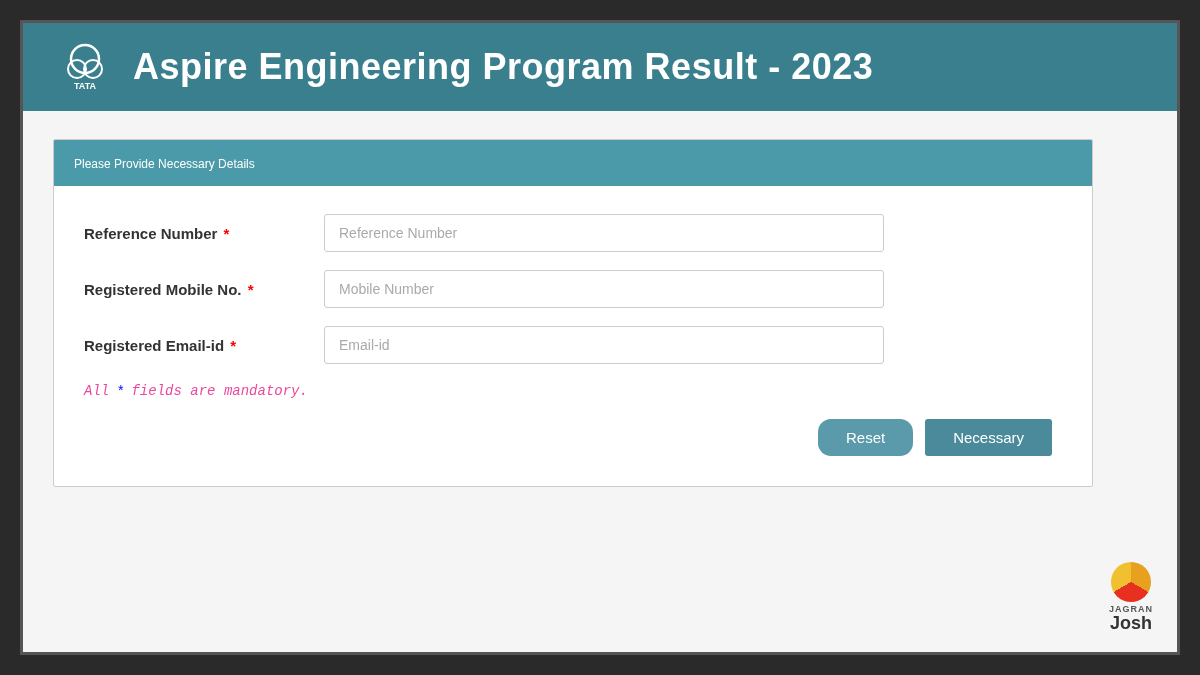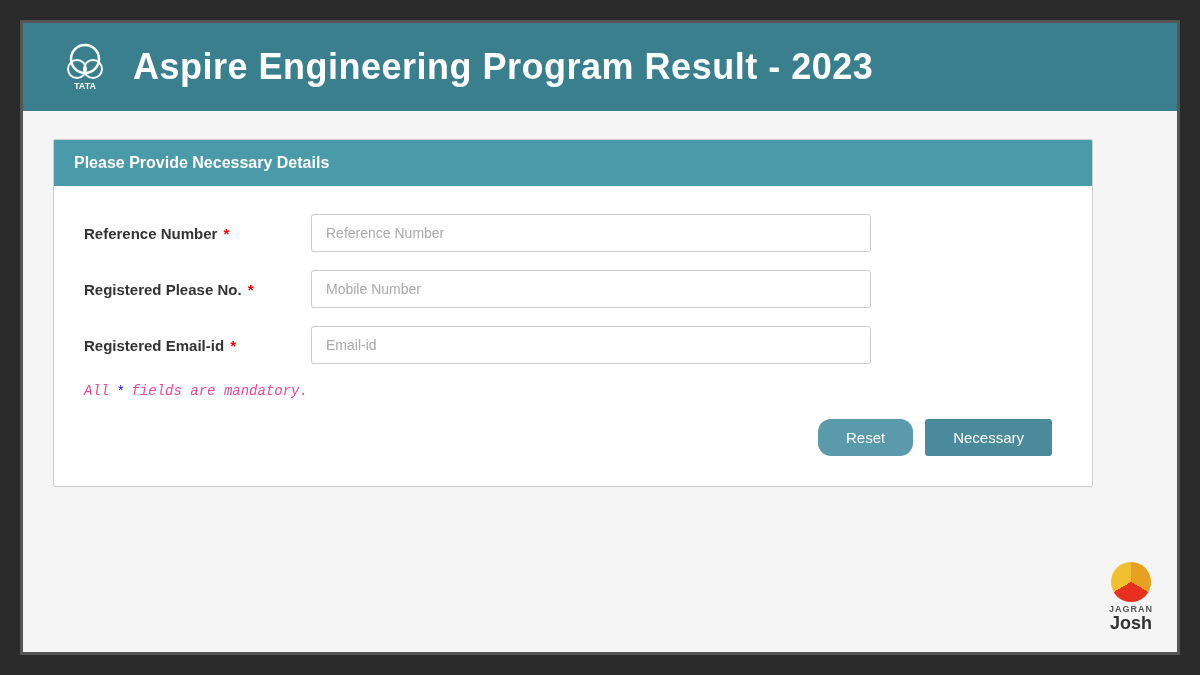--- a/index.html
+++ b/index.html
@@ -68,33 +68,33 @@
       max-width: 1040px;
     }
 
     .form-card-header {
       background: #4a9aaa;
       padding: 14px 20px;
     }
 
     .form-card-header-title {
       color: white;
-      font-size: 16px;
-      font-weight: bold;
+      font-size: 12px;
+      font-weight: normal;
     }
 
     .form-body {
       padding: 28px 30px 30px 30px;
     }
 
     .form-row {
       display: flex;
       align-items: center;
       margin-bottom: 18px;
-      gap: 7px;
+      gap: 20px;
     }
 
     .form-label {
       width: 220px;
       font-size: 15px;
       font-weight: bold;
       color: #333;
       flex-shrink: 0;
     }
 
@@ -232,21 +232,21 @@
 
         <div class="form-row">
           <label class="form-label">
             <span>Reference Number</span><span class="required-star"> *</span>
           </label>
           <input class="form-input" type="text" placeholder="Reference Number" style="">
         </div>
 
         <div class="form-row">
           <label class="form-label">
-            <span>Registered Please No.</span><span class="required-star"> *</span>
+            <span>Registered Mobile No.</span><span class="required-star"> *</span>
           </label>
           <input class="form-input" type="text" placeholder="Mobile Number" style="">
         </div>
 
         <div class="form-row">
           <label class="form-label">
             <span>Registered Email-id</span><span class="required-star"> *</span>
           </label>
           <input class="form-input" type="email" placeholder="Email-id" style="">
         </div>

